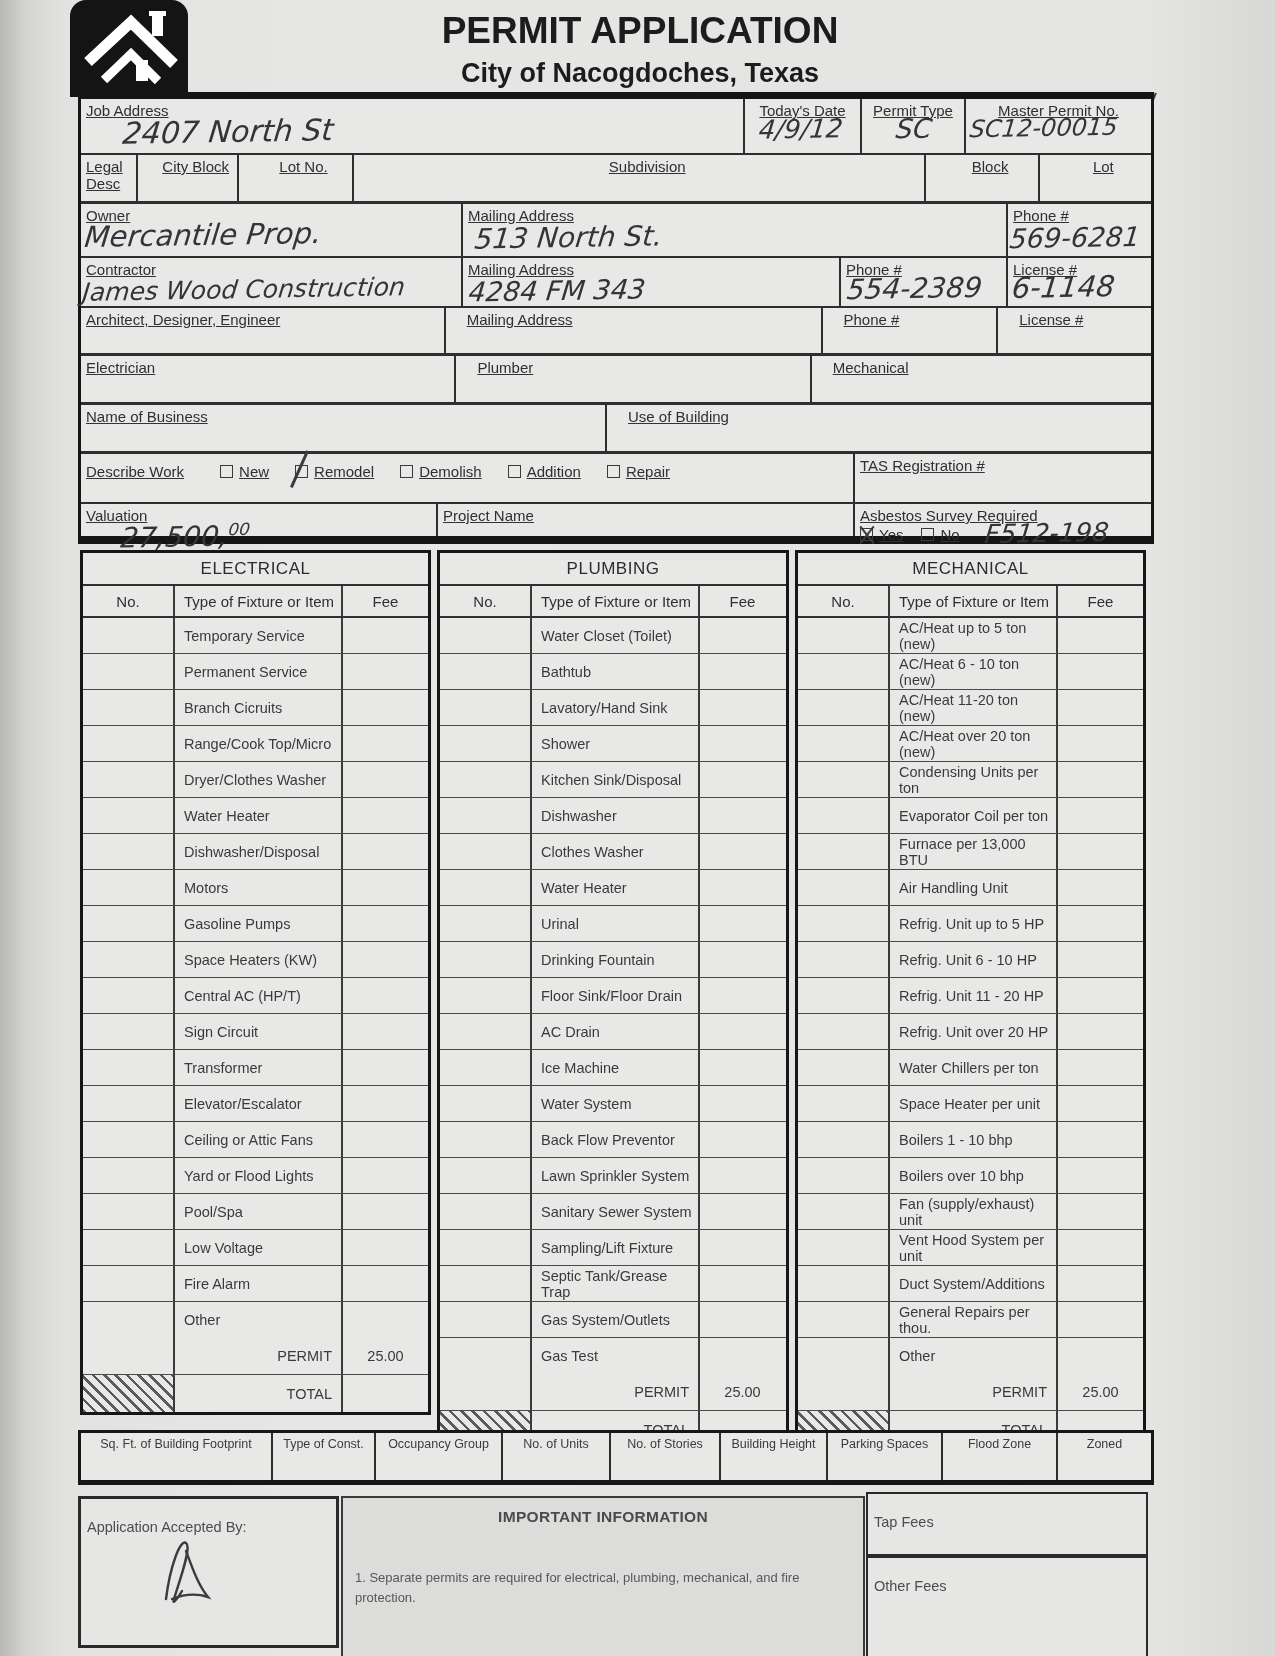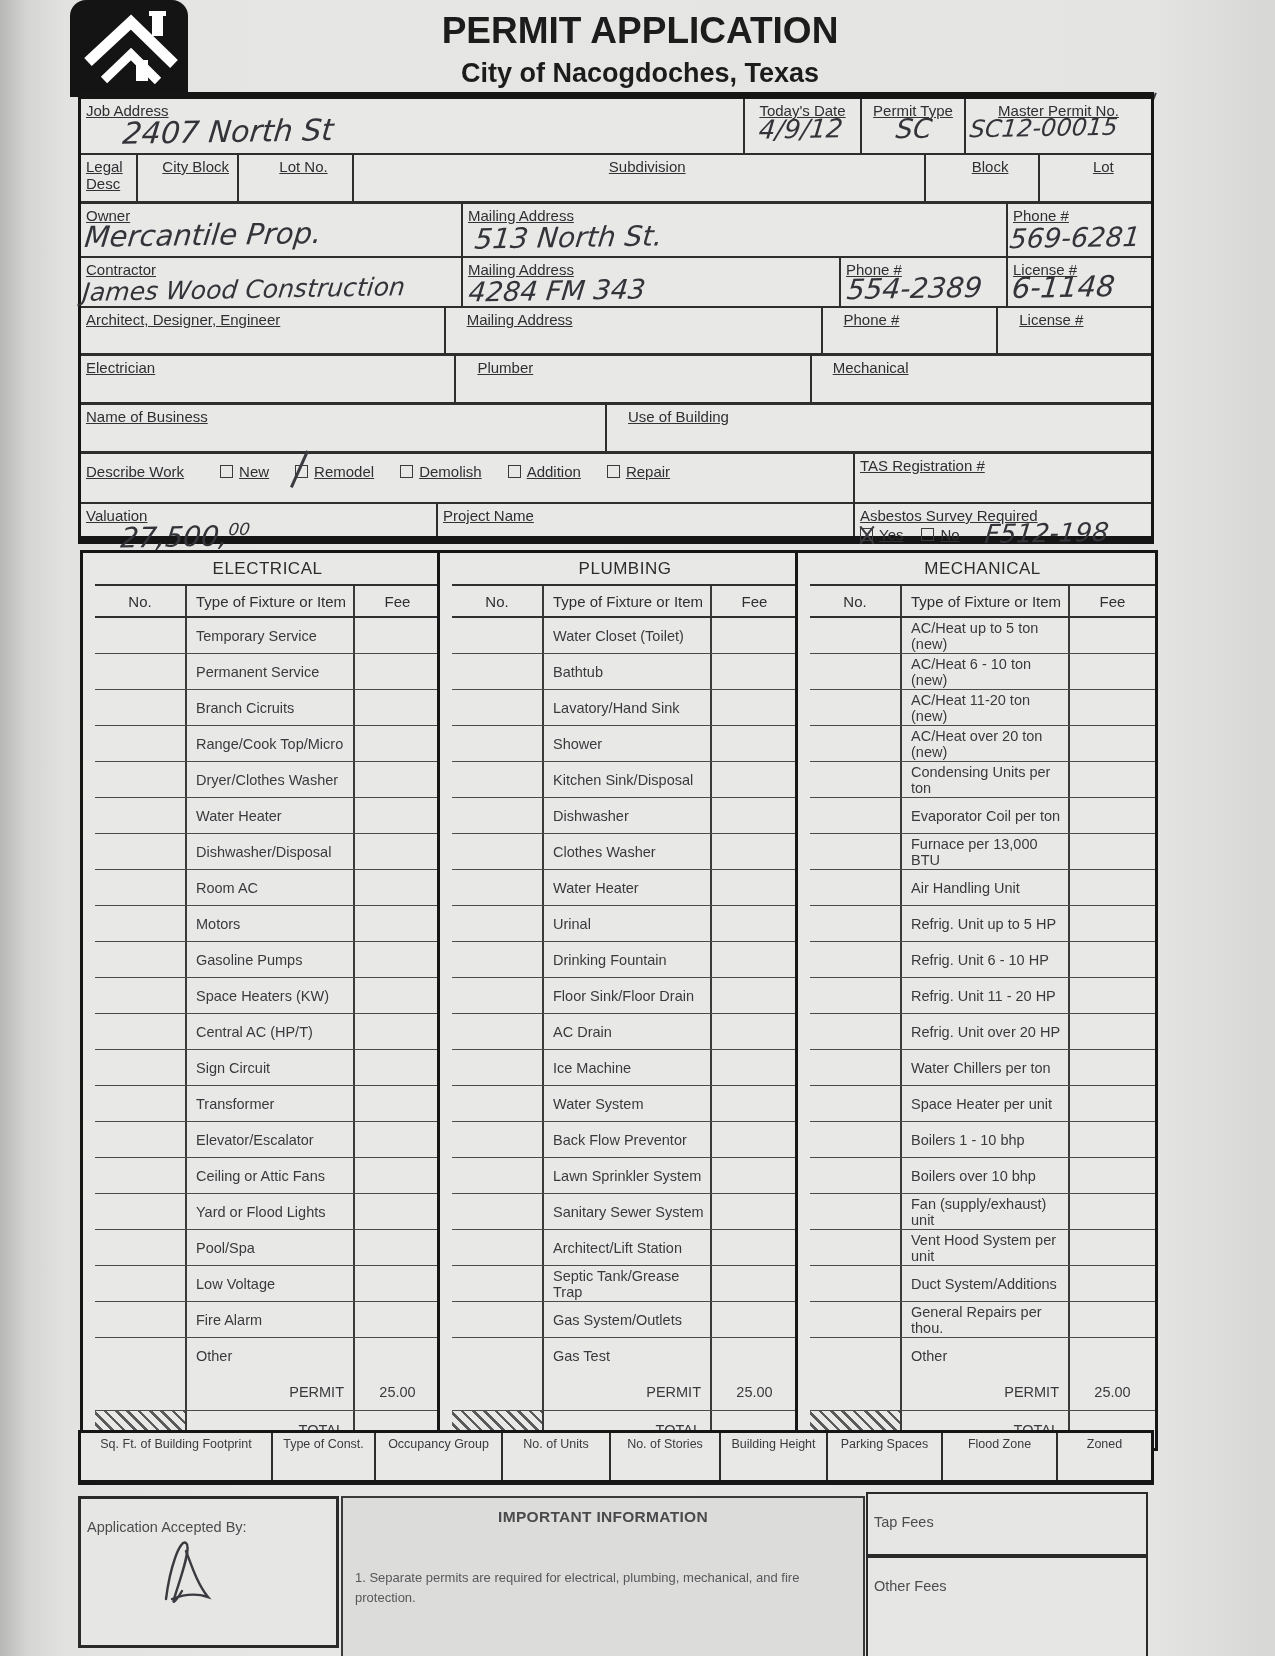--- a/index.html
+++ b/index.html
@@ -29,21 +29,21 @@
   
   .cb{display:inline-block;width:11px;height:11px;border:1.6px solid #3b3b3b;background:transparent;vertical-align:middle;position:relative;}
   .dw-wrap{display:flex;align-items:center;gap:8px;}
   .dw-option{display:flex;align-items:center;gap:6px;position:relative;}
   .slash{position:absolute;left:3px;top:-14px;width:2.6px;height:40px;background:#3a3a40;transform:rotate(24deg);}
   .xmark{position:absolute;left:-3px;top:-3px;width:17px;height:19px;}
   .xmark div{position:absolute;left:8px;top:-2px;width:2.2px;height:22px;background:#3a3a40;}
   .xmark div:nth-child(1){transform:rotate(38deg);}
   .xmark div:nth-child(2){transform:rotate(-38deg);}
   
-  .feetable{top:550px;width:345px;border:3px solid #161616;background:#e8e9e6;box-sizing:content-box;padding-left:12px;}
+  .feetable{top:550px;width:345px;border:3px solid #161616;background:#e8e9e6;box-sizing:content-box;}
   .ttitle{height:31px;border-bottom:2px solid #303030;text-align:center;font-size:17px;letter-spacing:0.5px;color:#2c2c2e;line-height:31px;}
   .thead{display:flex;height:30px;border-bottom:2px solid #303030;}
   .trow{display:flex;height:35px;border-bottom:1.5px solid #4a4a4a;}
   .trow:last-child,.trow.total{border-bottom:none;}
   .tc{box-sizing:border-box;border-right:2px solid #3a3a3a;height:100%;}
   .tc:last-child{border-right:none;}
   .tc.no{width:92px;}
   .tc.type{width:168px;font-size:14.5px;color:#3a3a3e;display:flex;align-items:center;padding-left:9px;}
   .tc.fee{width:85px;font-size:14.5px;color:#3a3a3e;display:flex;align-items:center;justify-content:center;}
   .thead .tc{display:flex;align-items:center;font-size:15px;color:#2f2f33;}
@@ -296,25 +296,20 @@
           <div class="tc type">Water Heater</div>
           <div class="tc fee"></div>
         </div>
         <div class="trow">
           <div class="tc no"></div>
           <div class="tc type">Dishwasher/Disposal</div>
           <div class="tc fee"></div>
         </div>
         <div class="trow">
           <div class="tc no"></div>
-          <div class="tc type">Room AC</div>
-          <div class="tc fee"></div>
-        </div>
-        <div class="trow">
-          <div class="tc no"></div>
           <div class="tc type">Motors</div>
           <div class="tc fee"></div>
         </div>
         <div class="trow">
           <div class="tc no"></div>
           <div class="tc type">Gasoline Pumps</div>
           <div class="tc fee"></div>
         </div>
         <div class="trow">
           <div class="tc no"></div>
@@ -472,21 +467,21 @@
           <div class="tc type">Lawn Sprinkler System</div>
           <div class="tc fee"></div>
         </div>
         <div class="trow">
           <div class="tc no"></div>
           <div class="tc type">Sanitary Sewer System</div>
           <div class="tc fee"></div>
         </div>
         <div class="trow">
           <div class="tc no"></div>
-          <div class="tc type">Architect/Lift Station</div>
+          <div class="tc type">Sampling/Lift Fixture</div>
           <div class="tc fee"></div>
         </div>
         <div class="trow">
           <div class="tc no"></div>
           <div class="tc type">Septic Tank/Grease Trap</div>
           <div class="tc fee"></div>
         </div>
         <div class="trow">
           <div class="tc no"></div>
           <div class="tc type">Gas System/Outlets</div>

